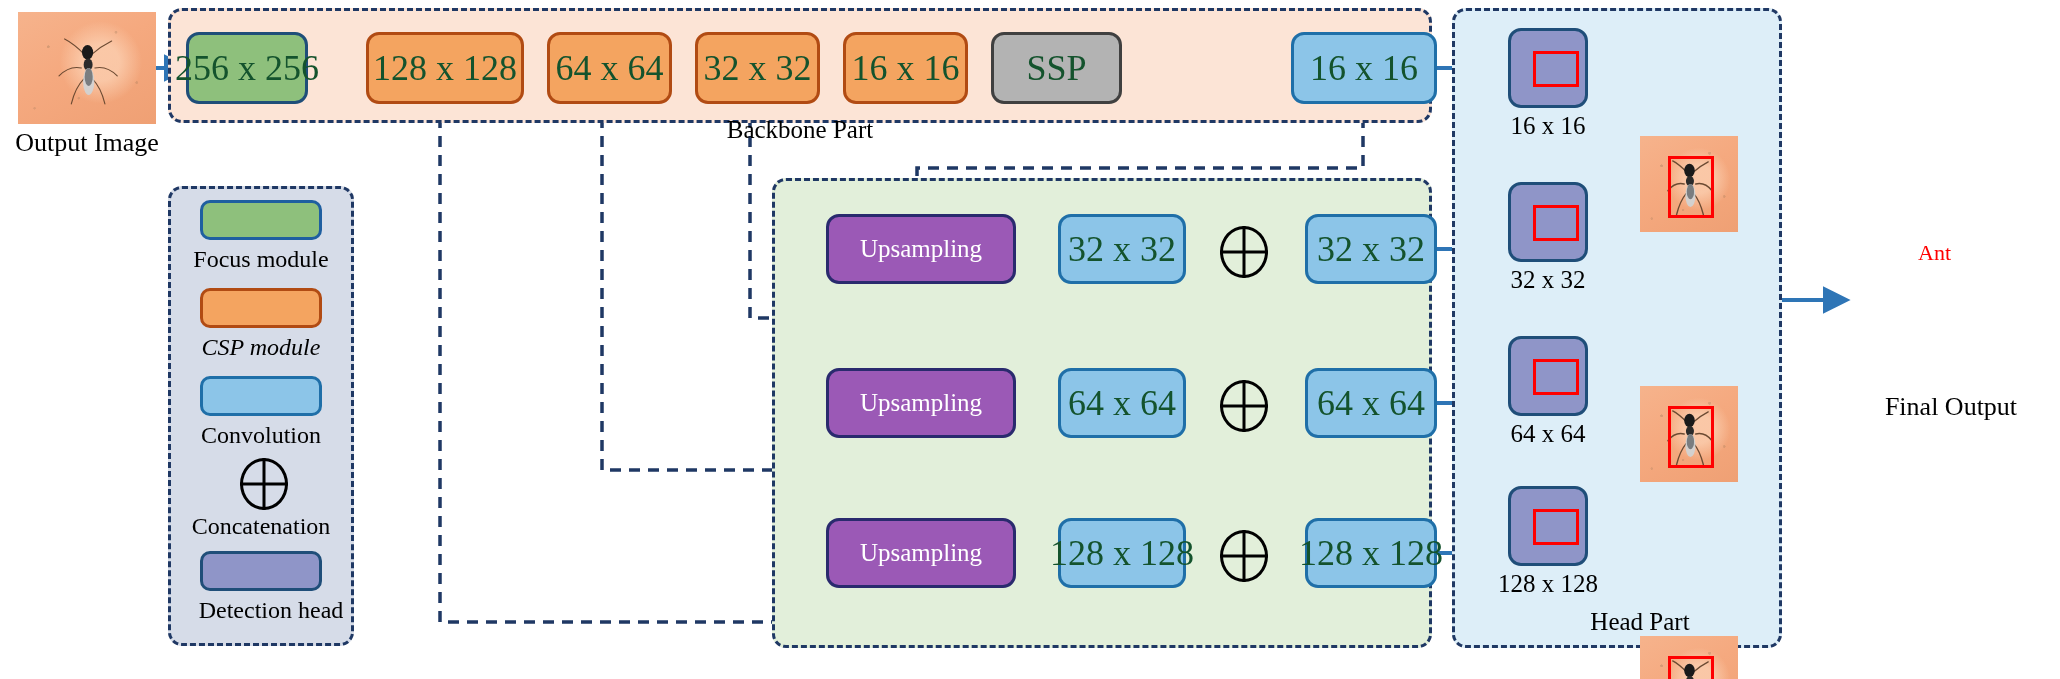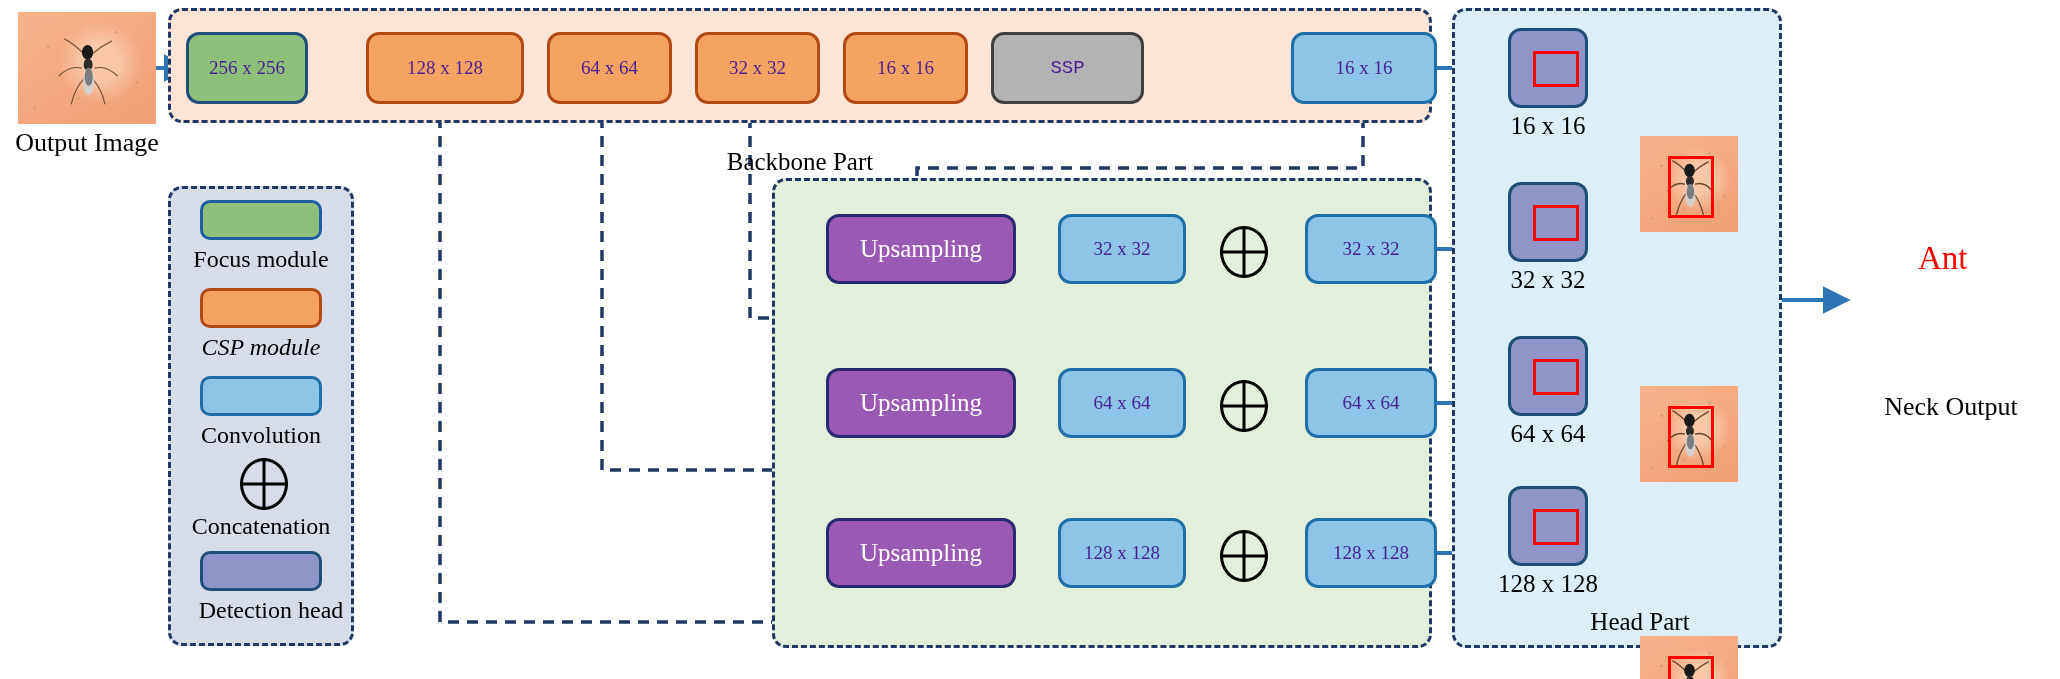--- a/index.html
+++ b/index.html
@@ -36,22 +36,22 @@
     white-space: nowrap;
   }
 
   
   .node {
     display: flex;
     align-items: center;
     justify-content: center;
     border-radius: 13px;
     border: 3px solid #1f4e79;
-    font-size: 19px;
-    color: #4c1d95;
+    font-size: 36px;
+    color: #14532d;
     white-space: nowrap;
     text-align: center;
   }
   .n-focus  { background: #8ec07c; border-color: #1f4e79; }
   .n-csp    { background: #f4a460; border-color: #b14b13; }
   .n-conv   { background: #8cc5e8; border-color: #1f6fa8; }
   .n-ssp    { background: #b3b3b3; border-color: #404040; }
   .n-sk     { background: #ffe08a; border-color: #c9a227; }
   .n-up     { background: #9b59b6; border-color: #2a2a6e; }
   .n-head   { background: #8f95c8; border-color: #1f4e79; }
@@ -89,21 +89,21 @@
   }
   .ant-svg { position: absolute; inset: 0; width: 100%; height: 100%; }
   .bbox {
     position: absolute;
     border: 3px solid #ff0000;
     background: transparent;
   }
   .bbox-label {
     position: absolute;
     color: #ff0000;
-    font-size: 33px;
+    font-size: 22px;
     white-space: nowrap;
   }
   .caption {
     position: absolute;
     font-size: 26px;
     color: #000;
     text-align: center;
     white-space: nowrap;
   }
   .node-caption {
@@ -212,28 +212,28 @@
       </g>
       <ellipse cx="50.5" cy="36" rx="5" ry="6.5" fill="#1a1a1a"></ellipse>
       <ellipse cx="51" cy="47" rx="4" ry="5.5" fill="#2b2b2b"></ellipse>
       <ellipse cx="51.5" cy="62" rx="5" ry="12" fill="#cfd4d6" opacity="0.9"></ellipse>
       <ellipse cx="51.5" cy="58" rx="3.6" ry="8" fill="#6a6f72" opacity="0.85"></ellipse>
     </svg>
   </div>
   <div class="caption" style="left:8px; top:128px; width:158px;">Output Image</div>
 
   <div class="abs region region-backbone" style="left:168px; top:8px; width:1264px; height:115px;"></div>
-  <div class="region-label" style="left:168px; top:116px; width:1264px; text-align:center;margin-top:32px;">Backbone Part</div>
+  <div class="region-label" style="left:168px; top:116px; width:1264px; text-align:center;">Backbone Part</div>
 
   <div class="abs node n-focus" style="left:186px; top:32px; width:122px; height:72px;">256 x 256</div>
   <div class="abs node n-csp" style="left:366px; top:32px; width:158px; height:72px;">128 x 128</div>
   <div class="abs node n-csp" style="left:547px; top:32px; width:125px; height:72px;">64 x 64</div>
   <div class="abs node n-csp" style="left:695px; top:32px; width:125px; height:72px;">32 x 32</div>
   <div class="abs node n-csp" style="left:843px; top:32px; width:125px; height:72px;">16 x 16</div>
-  <div class="abs node n-ssp" style="left:991px; top:32px; width:153px; height:72px;font-family:Liberation Mono, monospace;">SSP</div>
+  <div class="abs node n-ssp" style="left:991px; top:32px; width:131px; height:72px;">SSP</div>
   <div class="abs node n-conv" style="left:1291px; top:32px; width:146px; height:72px;">16 x 16</div>
 
   <div class="abs region region-legend" style="left:168px; top:186px; width:186px; height:460px;"></div>
 
   <div class="abs swatch sw-focus" style="left:200px; top:200px; width:122px; height:40px;"></div>
   <div class="legend-text" style="left:178px; top:246px; width:166px;">Focus module</div>
 
   <div class="abs swatch sw-csp" style="left:200px; top:288px; width:122px; height:40px;"></div>
   <div class="legend-text" style="left:178px; top:334px; width:166px;font-style:italic;">CSP module</div>
 
@@ -331,15 +331,15 @@
     </svg>
     <div class="bbox" style="left:28px; top:20px; width:40px; height:56px;"></div>
   </div>
 
   <div class="abs node n-head" style="left:1508px; top:486px; width:80px; height:80px;">
     <div class="bbox" style="left:22px; top:20px; width:40px; height:30px;"></div>
   </div>
   <div class="node-caption" style="left:1478px; top:570px; width:140px;">128 x 128</div>
 
   <div class="bbox-label" style="left:1918px; top:240px;">Ant</div>
-  <div class="caption" style="left:1846px; top:392px; width:210px;">Neck Output</div>
+  <div class="caption" style="left:1846px; top:392px; width:210px;">Final Output</div>
 
 </div>
 
 </body></html>

